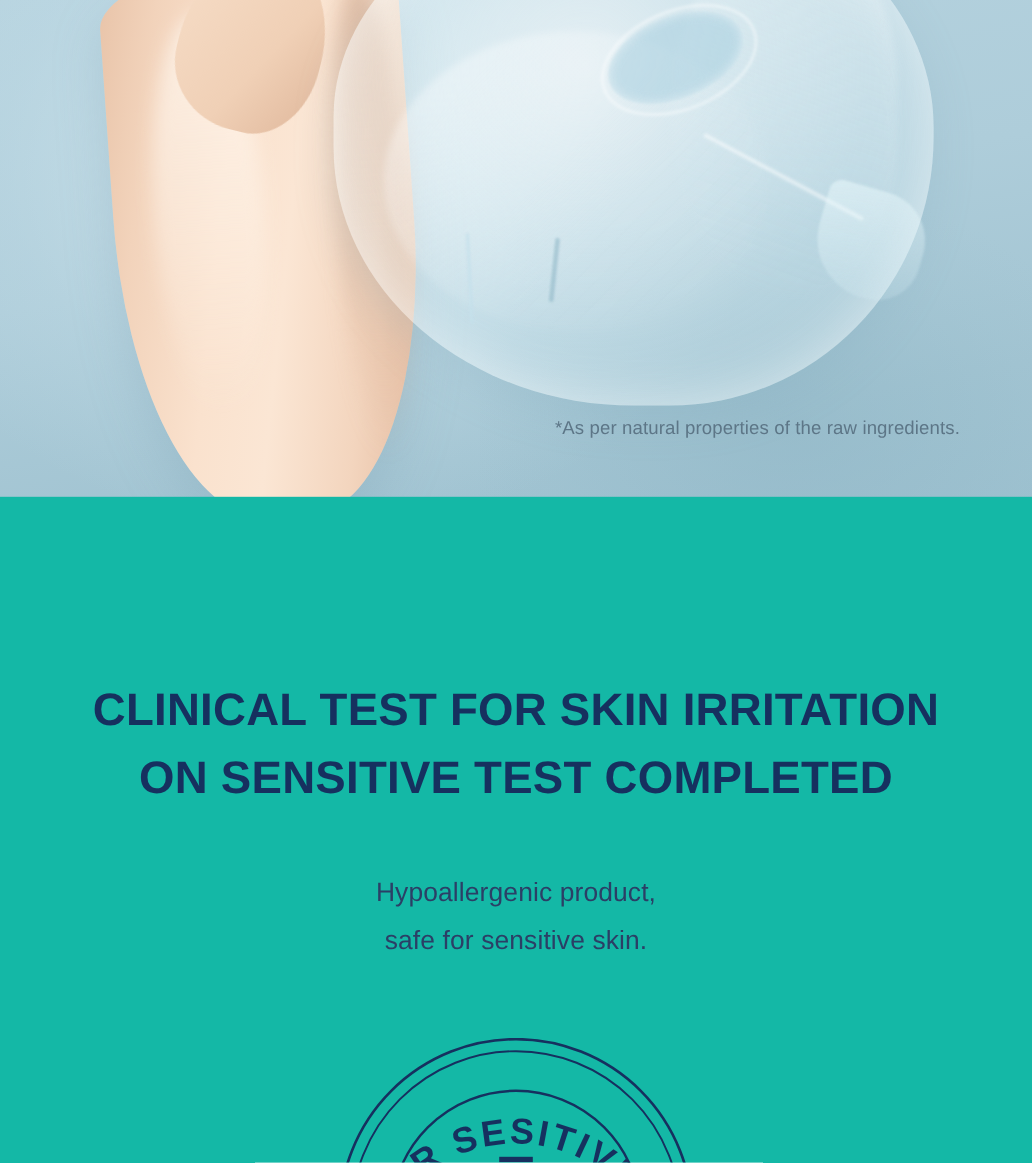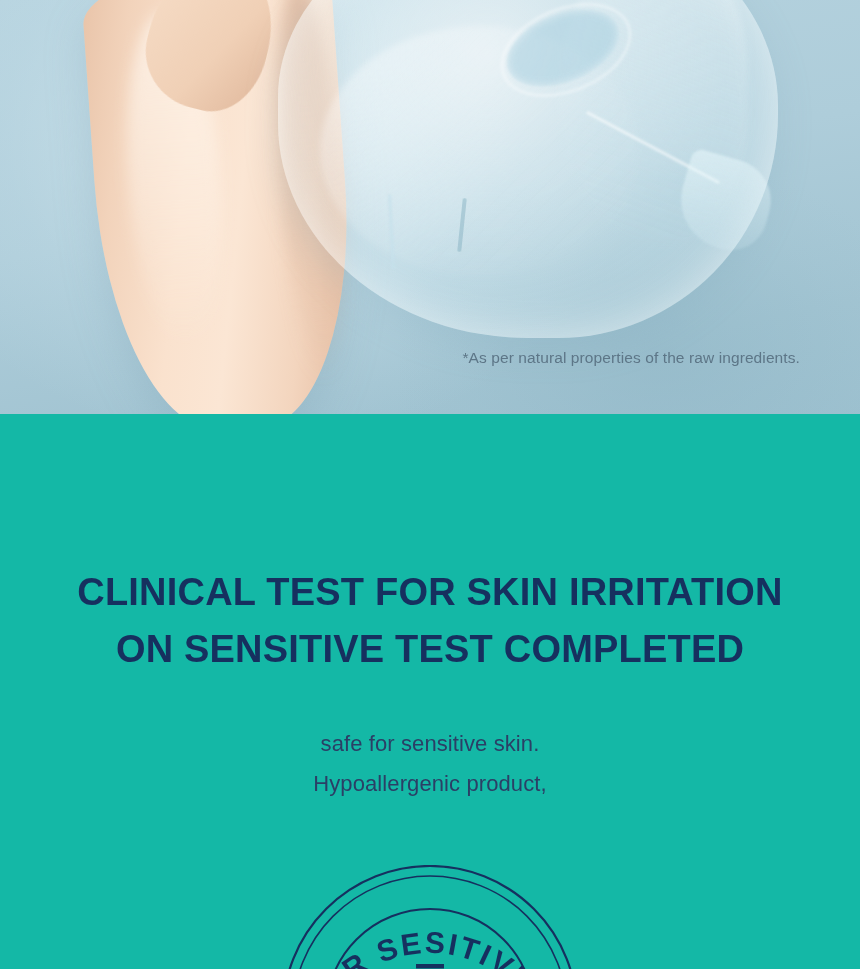--- a/index.html
+++ b/index.html
@@ -286,22 +286,22 @@
 </div>
 
 <div class="content">
 
   <div class="headline">
     <span class="ln">CLINICAL TEST FOR SKIN IRRITATION</span>
     <span class="ln">ON SENSITIVE TEST COMPLETED</span>
   </div>
 
   <div class="subhead">
+    <span class="ln">Hypoallergenic product,</span>
     <span class="ln">safe for sensitive skin.</span>
-    <span class="ln">Hypoallergenic product,</span>
   </div>
 
   <div class="badge-wrap">
     <svg class="badge-svg" width="300" height="104" viewBox="0 0 300 104">
       <defs>
         <path id="arcPath" d="M 28,210 A 122,122 0 0 1 272,210" fill="none"></path>
       </defs>
 
       <circle cx="150" cy="148" r="147" fill="none" stroke="#16305f" stroke-width="2.2"></circle>
 

